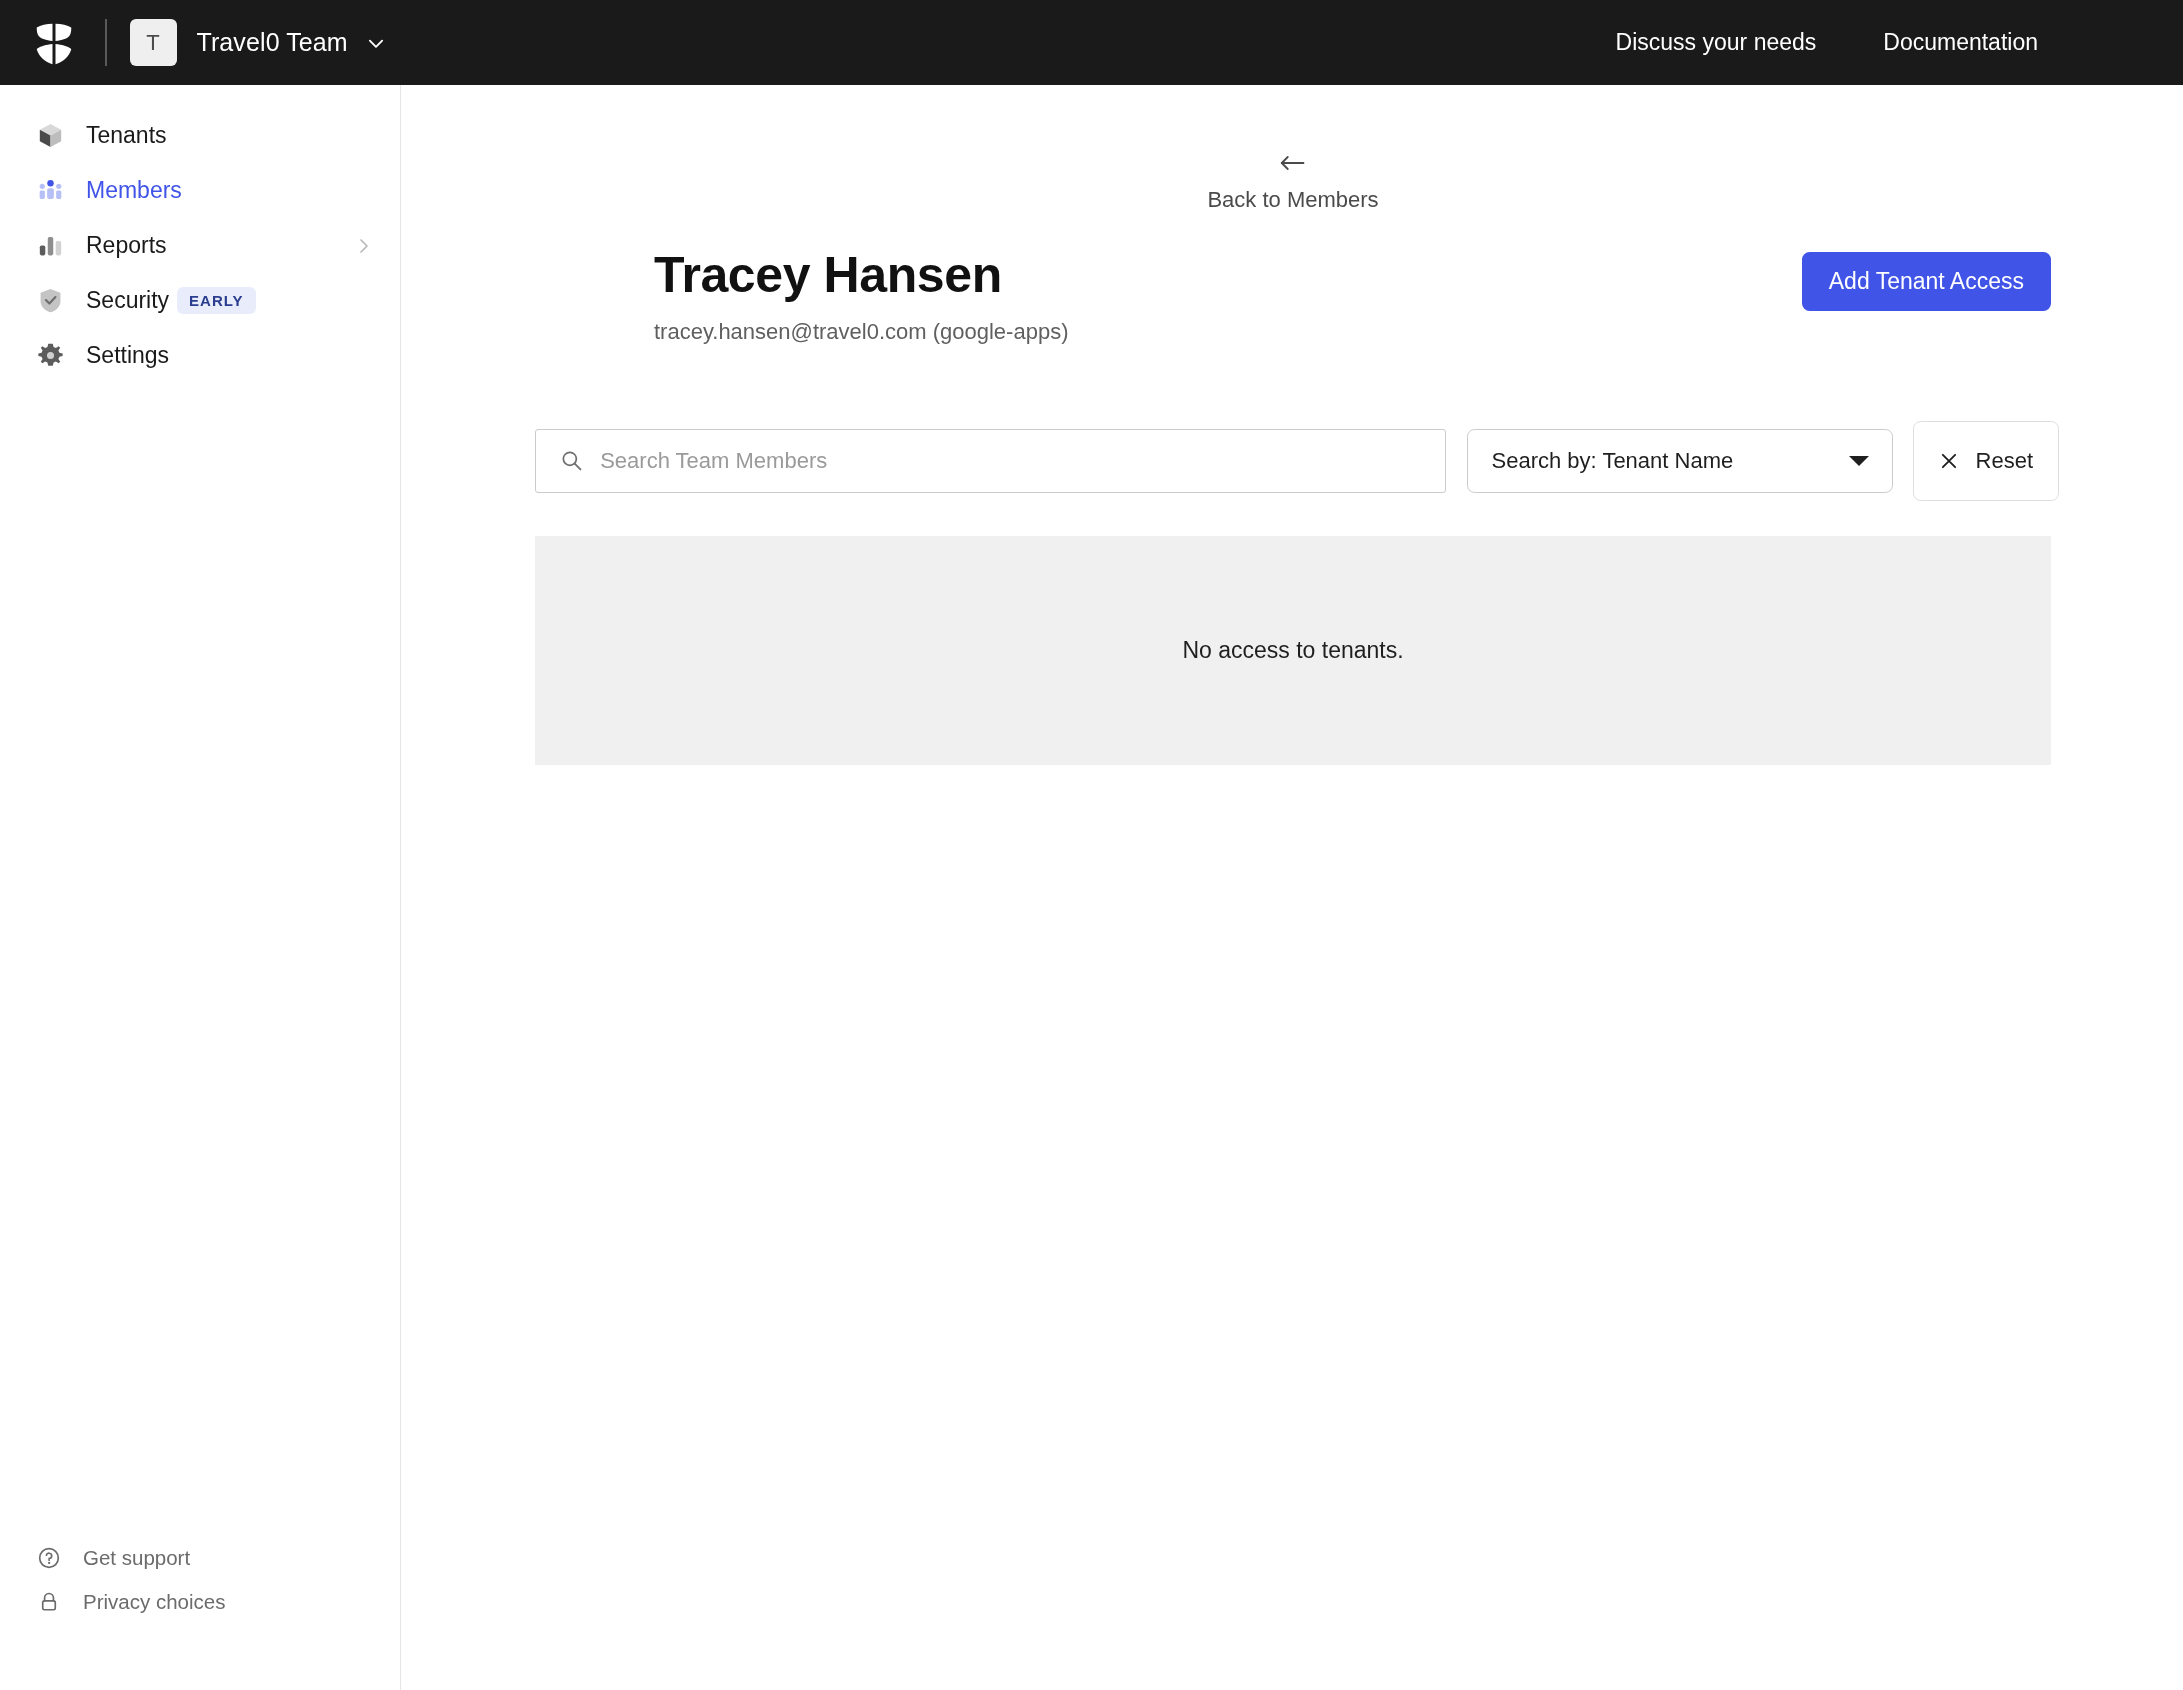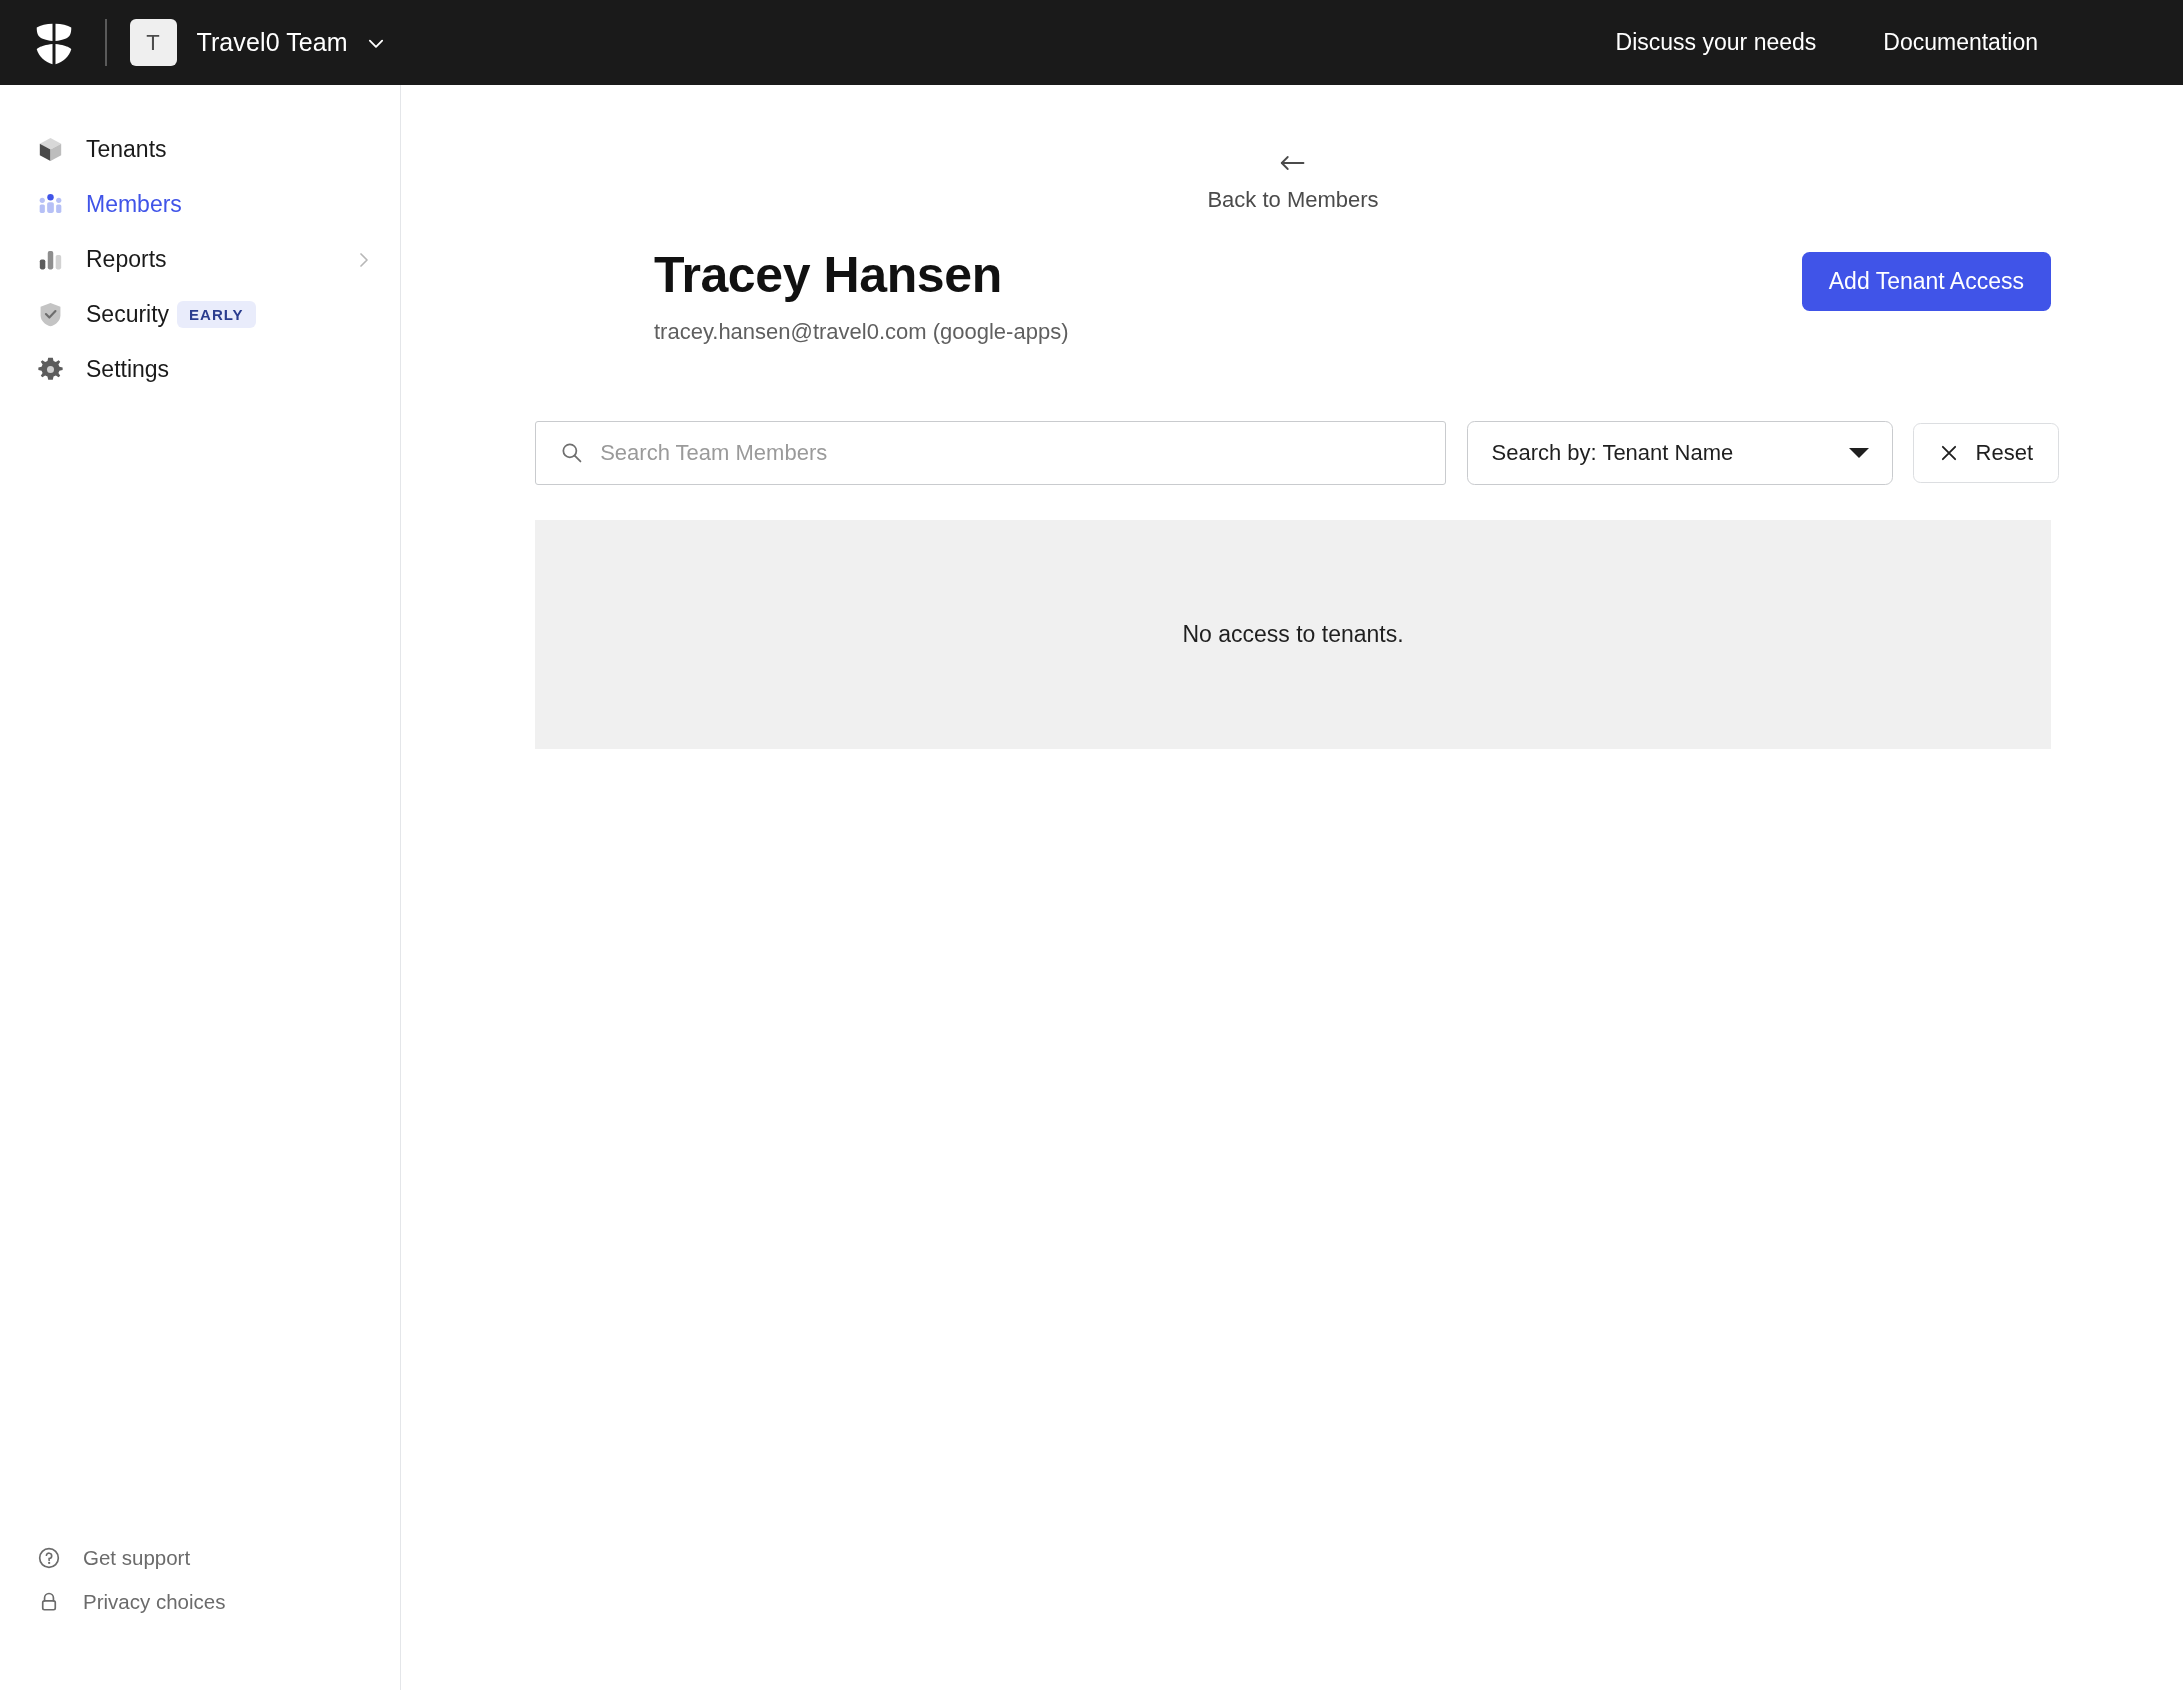--- a/index.html
+++ b/index.html
@@ -73,21 +73,21 @@
 
   
   .sidebar {
     position: absolute;
     top: 85px; left: 0;
     width: 401px;
     height: 1606px;
     background: #ffffff;
     border-right: 1.5px solid #e4e6e9;
   }
-  .nav-list { padding-top: 37px; }
+  .nav-list { padding-top: 23px; }
   .nav-item {
     display: flex;
     align-items: center;
     height: 55px;
     padding-left: 36px;
     padding-right: 27px;
     position: relative;
   }
   .nav-icon {
     width: 29px; height: 29px;
@@ -253,21 +253,21 @@
   .filter-caret {
     margin-left: auto;
     width: 0; height: 0;
     border-left: 10px solid transparent;
     border-right: 10px solid transparent;
     border-top: 10.6px solid #1f1f1f;
   }
 
   .reset-btn {
     flex: 0 0 146px;
-    height: 60px;
+    height: 80px;
     border: 1.5px solid #dcdee1;
     border-radius: 7.6px;
     background: #ffffff;
     display: flex;
     align-items: center;
     justify-content: center;
     gap: 16.7px;
     cursor: pointer;
   }
   .reset-x { width: 20px; height: 20px; display:block; }

